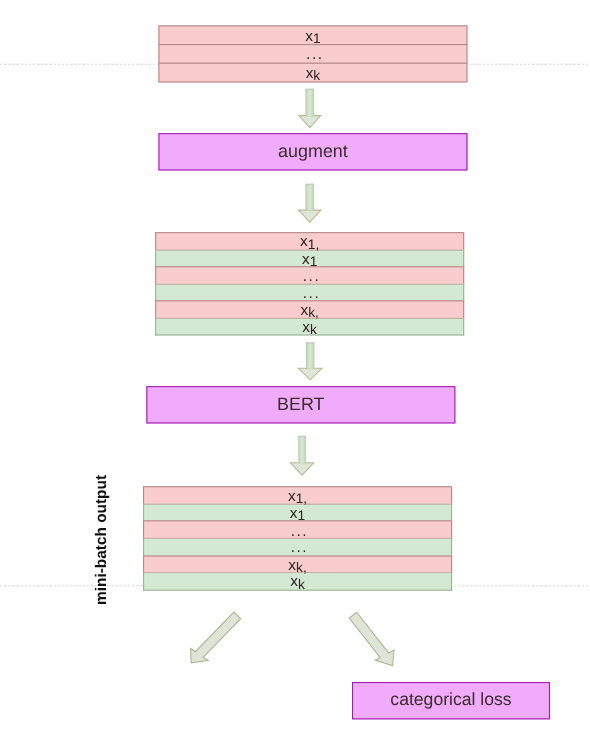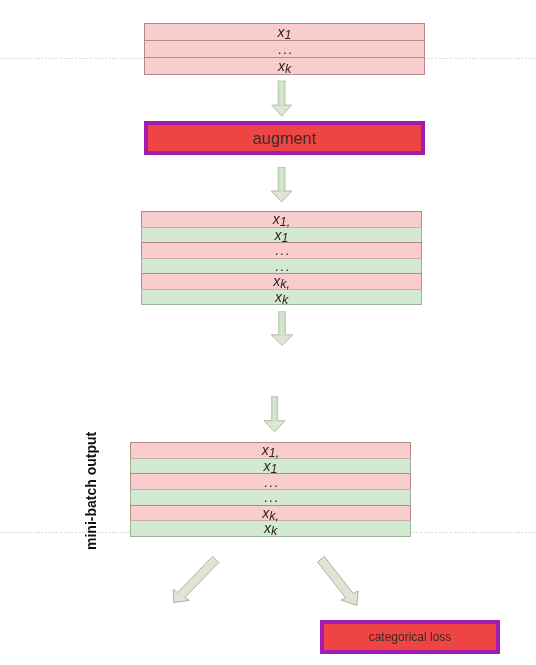--- a/index.html
+++ b/index.html
@@ -3,24 +3,24 @@
 <meta charset="utf-8">
 <style>
   html,body{margin:0;padding:0;}
   body{width:536px;height:665px;background:#ffffff;
        font-family:"Liberation Sans",sans-serif;overflow:hidden;}
   #canvas{position:relative;width:536px;height:665px;}
   .dashline{position:absolute;left:0;width:536px;height:1px;border:0;
             background:repeating-linear-gradient(to right,
                #dedede 0px,#dedede 2.2px,
                rgba(255,255,255,0) 2.2px,rgba(255,255,255,0) 3.75px);}
-  .box{position:absolute;box-sizing:border-box;background:#ef4444;
-       border:4px solid #a21caf;display:flex;align-items:center;
+  .box{position:absolute;box-sizing:border-box;background:#f0abfc;
+       border:1px solid #a21caf;display:flex;align-items:center;
        justify-content:center;color:#3b2b28;}
-  .stack{position:absolute;box-sizing:border-box;font-style:italic;}
+  .stack{position:absolute;box-sizing:border-box;}
   .row{box-sizing:border-box;display:flex;align-items:center;
        justify-content:center;color:#2e2422;}
   .row.pink{background:#f9cccd;border:1px solid #b4898b;}
   .row.green{background:#d4e9d1;border:1px solid #9bb396;}
   .row+.row{margin-top:-1px;}
   .row.green.after-pink{border-top-color:#c3b3a5;}
   .vlabel{position:absolute;font-weight:bold;font-size:14px;color:#111;
           transform:rotate(-90deg);transform-origin:0 0;white-space:nowrap;}
   .arrow-head{fill:#dee6d7;stroke:#b5bb92;stroke-width:1;stroke-linejoin:miter;}
   .arrow-shaft{fill:url(#shaftGrad);stroke:none;}
@@ -68,20 +68,23 @@
         <span class="dots">...</span>
       </div>
       <div class="row pink" style="height: calc(16.6667% + 0.833333px);">
         <span class="var"><span class="vbase">x</span><span class="vsub">k,</span></span>
       </div>
       <div class="row green after-pink" style="height: calc(16.6667% + 0.833333px);">
         <span class="var"><span class="vbase">x</span><span class="vsub">k</span></span>
       </div>
     </div>
 
+  <div class="box" id="box-bert" style="left:133px;top:351px;width:281px;height:34px;font-size:16.3px">
+    <span>BERT</span>
+  </div>
 
   <div class="stack" id="stack-out" style="left:130px;top:442px;width:281px;height:95px">
       <div class="row pink" style="height: calc(16.6667% + 0.833333px);">
         <span class="var"><span class="vbase">x</span><span class="vsub">1,</span></span>
       </div>
       <div class="row green after-pink" style="height: calc(16.6667% + 0.833333px);">
         <span class="var"><span class="vbase">x</span><span class="vsub">1</span></span>
       </div>
       <div class="row pink" style="height: calc(16.6667% + 0.833333px);">
         <span class="dots">...</span>
@@ -93,21 +96,21 @@
         <span class="var"><span class="vbase">x</span><span class="vsub">k,</span></span>
       </div>
       <div class="row green after-pink" style="height: calc(16.6667% + 0.833333px);">
         <span class="var"><span class="vbase">x</span><span class="vsub">k</span></span>
       </div>
     </div>
 
   <div class="vlabel" style="left:83px;top:550px">mini-batch output</div>
 
 
-  <div class="box" id="box-cat" style="left:320px;top:620px;width:180px;height:34px;font-size:12px">
+  <div class="box" id="box-cat" style="left:320px;top:620px;width:180px;height:34px;font-size:16px">
     <span>categorical loss</span>
   </div>
 
   <svg id="arrows" width="536" height="665" style="position:absolute;left:0;top:0">
     <defs>
       <linearGradient id="shaftGrad" x1="0" y1="0" x2="1" y2="0">
         <stop offset="0" stop-color="#a9cb9f"></stop>
         <stop offset="0.16" stop-color="#c6dcbd"></stop>
         <stop offset="0.5" stop-color="#dee6d9"></stop>
         <stop offset="0.84" stop-color="#c6dcbd"></stop>

